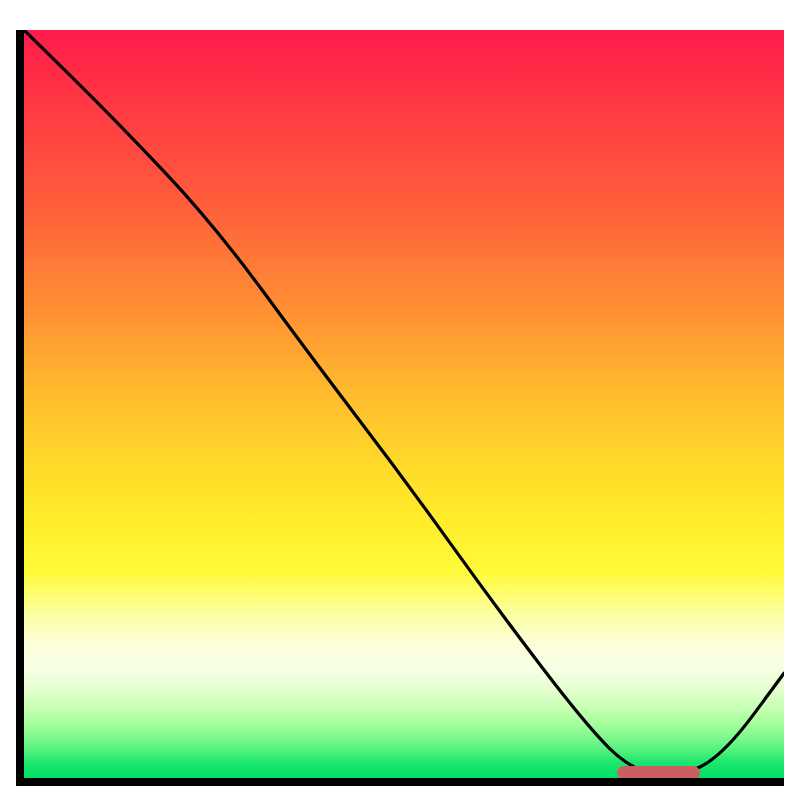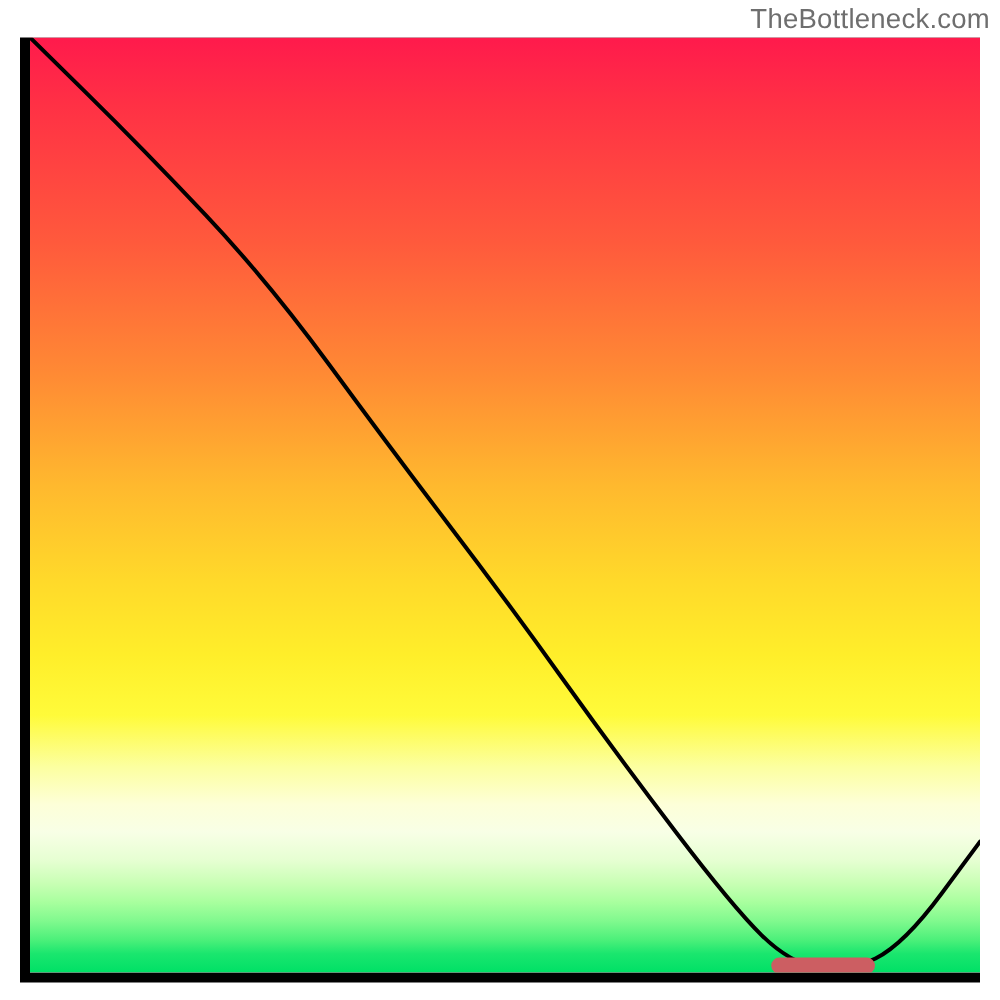--- a/index.html
+++ b/index.html
@@ -35,21 +35,20 @@
     position: absolute;
     height: 13px;
     border-radius: 6.5px;
     background: #cc5e62;
   }
 </style>
 </head>
 <body>
 <div class="frame">
 
-  <div class="attribution">TheBottleneck.com</div>
 
   <div class="plot-outer">
     <div class="plot-inner">
       <div class="gradient"></div>
       <svg class="curve" viewBox="0 0 760 748" preserveAspectRatio="none">
         <path id="curve-path" fill="none" stroke="#000000" stroke-width="3.2" stroke-linejoin="round" stroke-linecap="round" d="M 0 0 Q 0 0 45.6 44.879999999999995 Q 91.2 89.75999999999999 140.6 142.12 Q 190 194.48000000000002 239.4 261.79999999999995 Q 288.8 329.11999999999995 334.4 388.96 Q 380 448.8 425.6 512.38 Q 471.2 575.96 516.8 635.8 Q 562.4 695.64 585.2 718.0799999999999 Q 608 740.52 630.8 744.26 Q 653.6 748 676.4000000000001 736.78 Q 699.2 725.56 729.6 684.42 L 760 643.28"></path>
       </svg>
       <div id="min-marker" class="min-marker" style="left: 592.8px; width: 83.6px; bottom: -1.264px; background: rgb(204, 94, 98);"></div>
     </div>
   </div>

